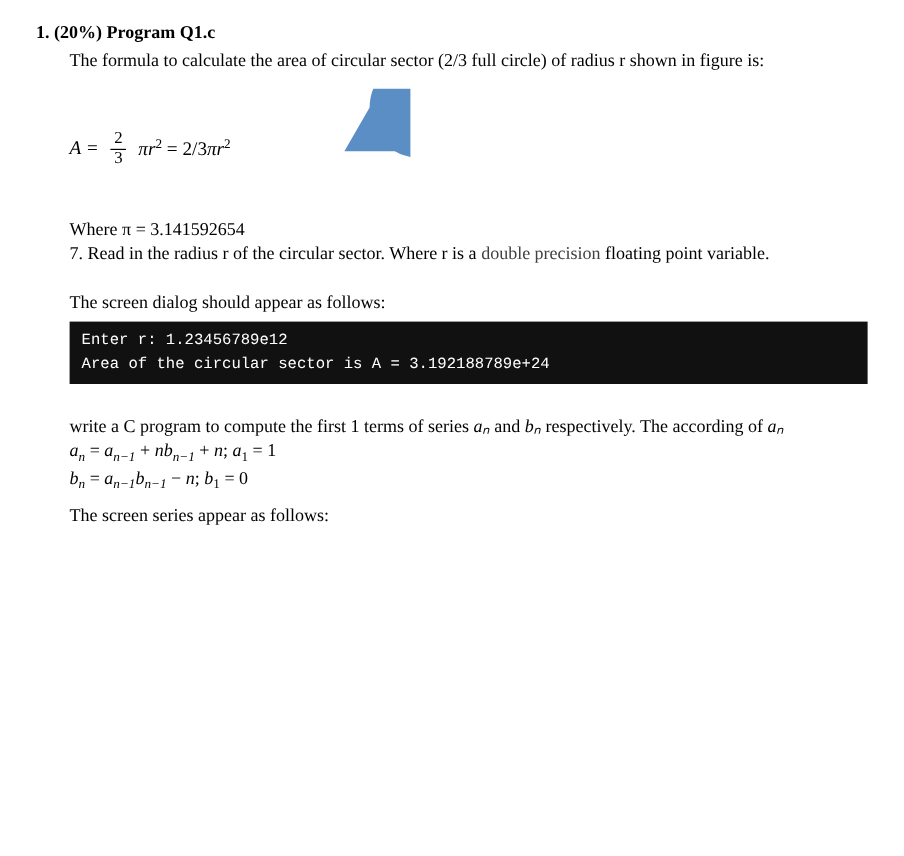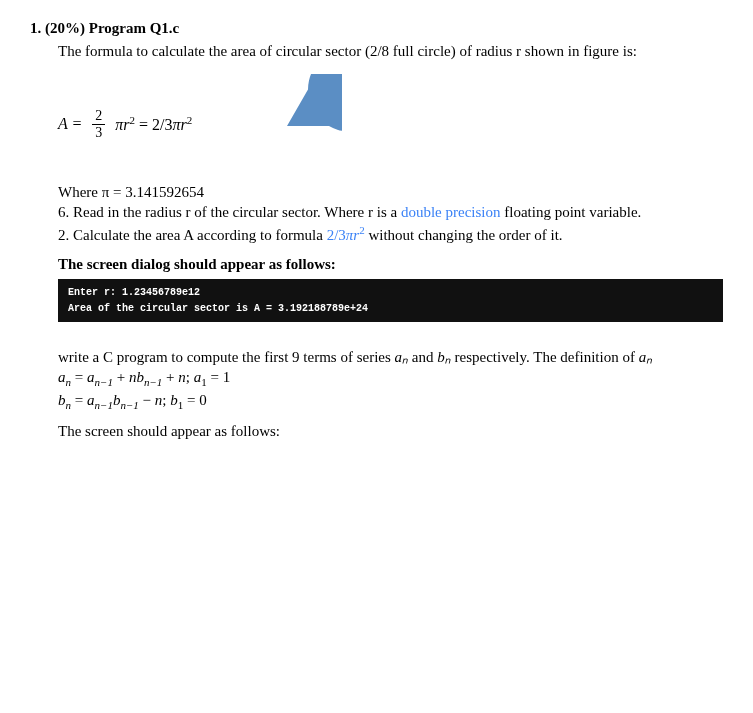--- a/index.html
+++ b/index.html
@@ -36,27 +36,27 @@
     }
     .fraction {
       display: inline-flex;
       flex-direction: column;
       align-items: center;
       vertical-align: middle;
       margin: 0 2px;
     }
     .fraction .num { border-bottom: 1.5px solid #000; padding: 0 3px; font-size: 14px; }
     .fraction .den { padding: 0 3px; font-size: 14px; }
-    .red { color: #3b82f6; }
+    .red { color: #404040; }
     .info-line { margin-bottom: 3px; }
     .screen-output {
       background: #111;
       color: #fff;
       font-family: 'Courier New', Courier, monospace;
-      font-size: 10px;
+      font-size: 13px;
       padding: 6px 10px;
       margin-top: 6px;
       line-height: 1.55;
       white-space: pre;
     }
     
     .pie-container {
       width: 110px;
       height: 100px;
       display: flex;
@@ -79,21 +79,21 @@
       margin-top: 10px;
       margin-bottom: 4px;
     }
   </style>
 </head>
 <body>
 
 <div class="question-block">
   <div class="question-title">1.  (20%) Program Q1.c</div>
   <div class="question-body">
-    <div class="info-line">The formula to calculate the area of circular sector (2/8 full circle) of radius r shown in figure is:</div>
+    <div class="info-line">The formula to calculate the area of circular sector (2/3 full circle) of radius r shown in figure is:</div>
 
     <div class="formula-row">
       <div class="formula-math">
         <span class="math-italic"><em>A</em> =</span>
         <span class="fraction">
           <span class="num">2</span>
           <span class="den">3</span>
         </span>
         <span>
           <em>πr</em><sup>2</sup> = 2/3<em>πr</em><sup>2</sup>
@@ -109,53 +109,48 @@
                    Z" fill="#5b8ec4"></path>
 
         </svg>
       </div>
     </div>
 
     <div class="info-line">
       <span>Where π = 3.141592654</span>
     </div>
     <div class="info-line">
-      <span>6. Read in the radius r of the circular sector. Where r is a</span>
+      <span>7. Read in the radius r of the circular sector. Where r is a</span>
       <span class="red">double precision</span>
       <span>floating point variable.</span>
     </div>
-    <div class="info-line">
-      <span>2. Calculate the area A according to formula</span>
-      <span class="red"> 2/3<em>πr</em><sup>2</sup> </span>
-      <span>without changing the order of it.</span>
-    </div>
 
-    <div style="margin-top:12px;font-weight:bold;">
+    <div style="margin-top:24px;">
       <div class="info-line">The screen dialog should appear as follows:</div>
       <div class="screen-output"><span>Enter r: 1.23456789e12
 Area of the circular sector is A = 3.192188789e+24</span></div>
     </div>
   </div>
 </div>
 
 <div class="question-block">
   <div class="question-body">
     <div class="info-line">
-      <span>write a C program to compute the first 9 terms of series</span>
+      <span>write a C program to compute the first 1 terms of series</span>
       <em><span>aₙ</span></em>
       <span> and </span>
       <em><span>bₙ</span></em>
-      <span>respectively. The definition of</span>
+      <span>respectively. The according of</span>
       <em><span>aₙ</span></em>
     </div>
 
     <div class="q2-series-line">
       <em>a<sub>n</sub></em> = <em>a<sub>n−1</sub></em> + <em>nb<sub>n−1</sub></em> + <em>n</em>;  <em>a</em><sub>1</sub> = 1
     </div>
     <div class="q2-series-line">
       <em>b<sub>n</sub></em> = <em>a<sub>n−1</sub>b<sub>n−1</sub></em> − <em>n</em>;  <em>b</em><sub>1</sub> = 0
     </div>
 
     <div style="margin-top:12px;">
-      <div class="info-line screen-block-label">The screen should appear as follows:</div>
+      <div class="info-line screen-block-label">The screen series appear as follows:</div>
     </div>
   </div>
 </div>
 
 </body></html>

